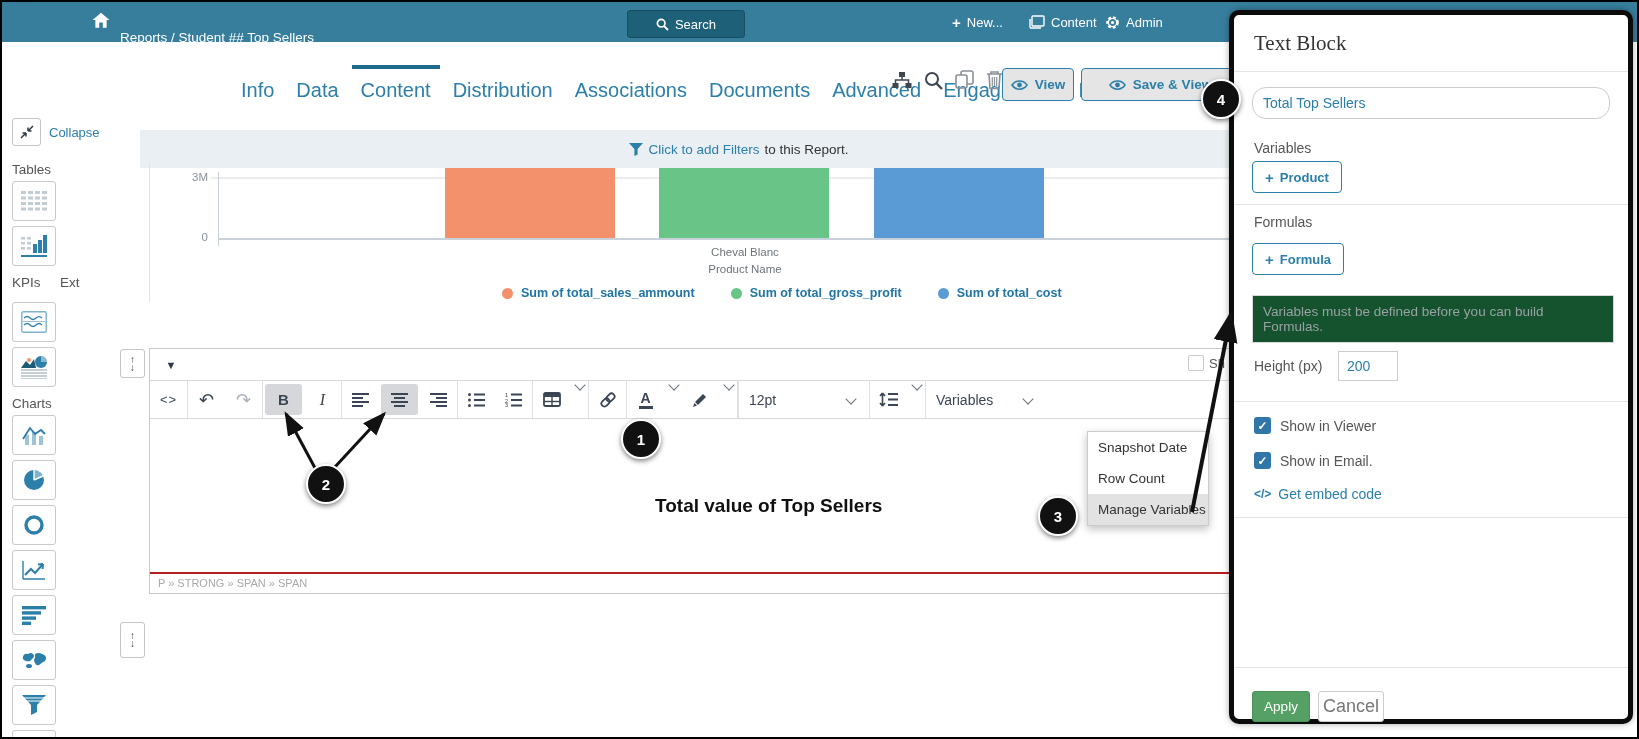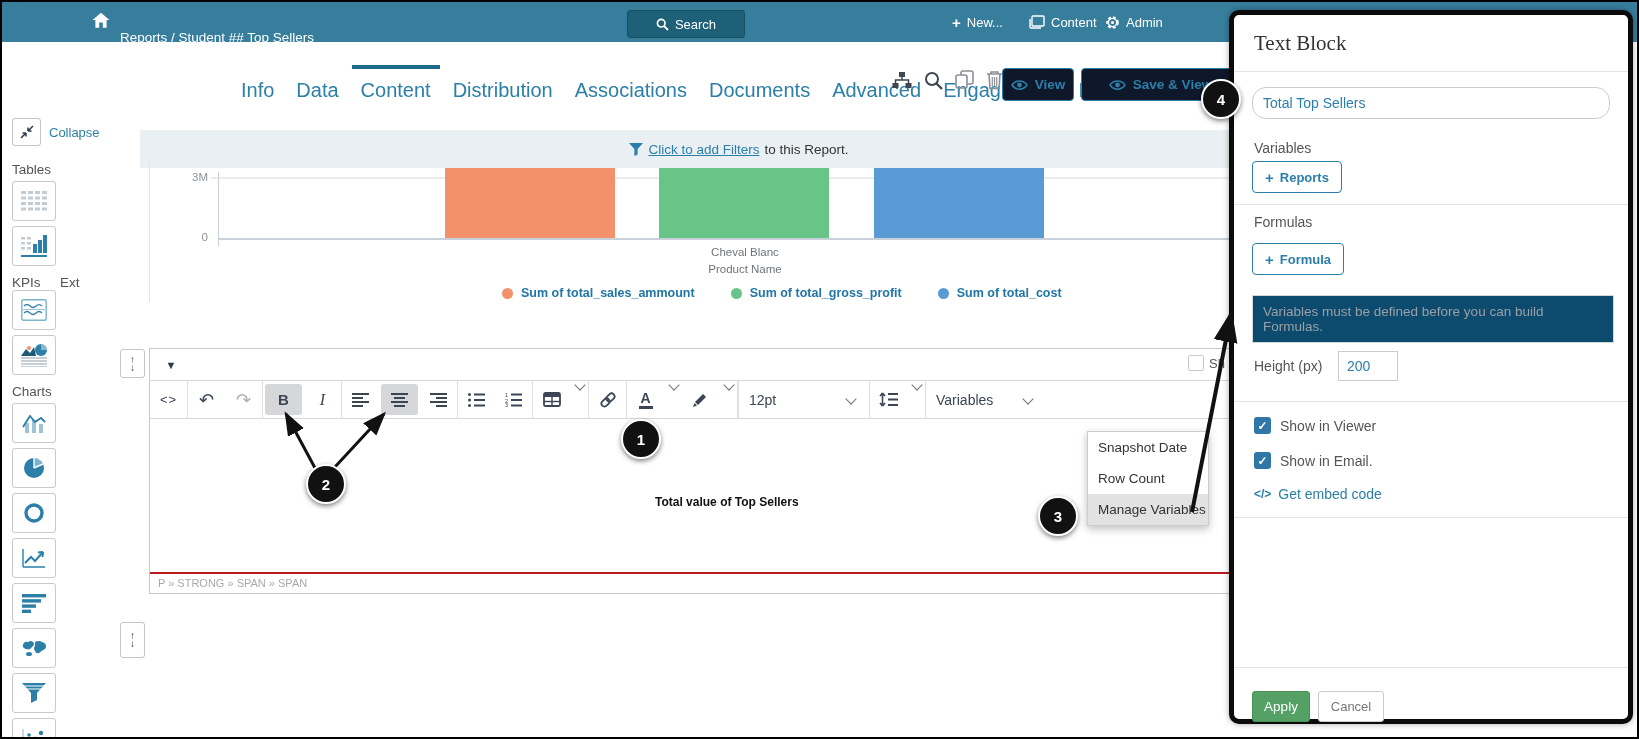--- a/index.html
+++ b/index.html
@@ -10,37 +10,37 @@
   .crumb{left:118px;top:16px;height:40px;line-height:40px;font-size:13.5px;color:#fff;}
   .home{left:90px;top:10px;}
   .searchbtn{left:625px;top:8px;width:116px;height:26px;background:#1e6078;border:1px solid #184f63;border-radius:3px;color:#fff;font-size:13px;display:flex;align-items:center;justify-content:center;gap:6px;cursor:pointer;}
   .nav-act{top:0;height:40px;display:flex;align-items:center;gap:6px;color:#fff;font-size:13px;cursor:pointer;}
   .plus{font-weight:bold;font-size:15px;}
   
   .tabs{left:228px;top:63px;display:flex;}
   .tab{position:relative;padding:14px 11px 10px 11px;font-size:20px;color:#2b7fa8;cursor:pointer;}
   .tab.active::before{content:"";position:absolute;top:0;left:2px;right:2px;height:4px;background:#1d6a8a;}
   .miniicons{left:890px;top:68px;display:flex;align-items:center;gap:12px;}
-  .btn-outline{border:1px solid #2b7fa8;border-radius:4px;background:#0f172a;color:#2b7fa8;font-size:13.5px;font-weight:bold;display:flex;align-items:center;justify-content:center;gap:7px;cursor:pointer;}
+  .btn-outline{border:1px solid #2b7fa8;border-radius:4px;background:#e5e5e5;color:#2b7fa8;font-size:13.5px;font-weight:bold;display:flex;align-items:center;justify-content:center;gap:7px;cursor:pointer;}
   .viewbtn{left:1000px;top:66px;width:70px;height:31px;}
   .savebtn{left:1079px;top:66px;width:157px;height:31px;}
   
   .side{left:10px;top:116px;width:100px;}
   .side-label{font-size:13.5px;color:#555;margin-bottom:4px;}
   .collapse-row{display:flex;align-items:center;gap:8px;margin-bottom:16px;}
   .collapse-btn{width:27px;height:26px;border:1px solid #c5c5c5;border-radius:3px;background:#fff;display:flex;align-items:center;justify-content:center;cursor:pointer;}
   .collapse-lab{color:#2b7fa8;font-size:13px;}
   .tool-grid{display:flex;flex-wrap:wrap;gap:5px;width:92px;margin-bottom:9px;}
   .tool{width:42px;height:38px;border:1px solid #c9c9c9;border-radius:3px;background:#fff;display:flex;align-items:center;justify-content:center;cursor:pointer;}
-  .two-labels{display:flex;margin-bottom:0;}
+  .two-labels{display:flex;margin-bottom:12px;}
   .two-labels span{font-size:13.5px;color:#555;}
   .two-labels span:first-child{width:48px;}
   
   .banner{left:138px;top:128px;width:1198px;height:38px;background:#e9eff3;display:flex;align-items:center;justify-content:center;gap:5px;font-size:13.5px;color:#333;}
-  .banner a{color:#2b7fa8;text-decoration:underline;cursor:pointer;}
+  .banner a{color:#2b7fa8;cursor:pointer;}
   .gridline{background:#ececec;height:2px;}
   .axisline{background:#c9d2da;}
   .yt{font-size:11.5px;color:#8b9299;text-align:right;width:24px;}
   .bar{top:166px;height:70px;width:170px;}
   .xlab{font-size:11.5px;color:#6d757c;text-align:center;width:300px;left:593px;}
   .legend{left:500px;top:284px;display:flex;gap:36px;align-items:center;}
   .leg-item{display:flex;align-items:center;gap:8px;font-size:12.5px;font-weight:bold;color:#2176a5;}
   .dot{width:11px;height:11px;border-radius:50%;}
   
   .handle{width:23px;border:1px solid #c5c5c5;border-radius:3px;background:#fff;display:flex;flex-direction:column;align-items:center;justify-content:center;color:#333;font-size:10px;line-height:8px;font-weight:bold;cursor:row-resize;}
@@ -49,43 +49,43 @@
   .caret-btn{position:absolute;left:5px;top:3px;width:32px;height:25px;display:flex;align-items:center;justify-content:center;color:#2e3b4a;font-size:11px;cursor:pointer;}
   .show-frag{position:absolute;left:1038px;top:6px;width:42px;overflow:hidden;display:flex;align-items:center;gap:5px;font-size:13px;color:#555;white-space:nowrap;}
   .cb-empty{width:14px;height:14px;border:1px solid #c9c9c9;border-radius:2px;background:#fff;flex:0 0 auto;}
   .toolbar{position:absolute;left:0;top:32px;right:0;height:37px;border-bottom:1px solid #d8d8d8;display:flex;align-items:stretch;}
   .tb{min-width:33px;display:flex;align-items:center;justify-content:center;color:#3b4554;font-size:15px;cursor:pointer;padding:0 2px;}
   .tb.on{background:#d5d7da;border-radius:3px;margin:3px 2px;}
   .sep{width:1px;background:#e0e0e0;}
   .chev{width:7px;height:7px;border-right:1.6px solid #6a7280;border-bottom:1.6px solid #6a7280;transform:rotate(45deg);display:inline-block;margin:0 4px 2px 6px;}
   .select{display:flex;align-items:center;justify-content:space-between;font-size:14px;color:#3b4554;cursor:pointer;padding:0 10px;}
   .ed-content{position:absolute;left:0;top:70px;right:0;bottom:20px;}
-  .ed-text{position:absolute;left:505px;top:76px;font-size:12px;font-weight:bold;color:#111;}
+  .ed-text{position:absolute;left:505px;top:76px;font-size:19px;font-weight:bold;color:#111;}
   .statusbar{position:absolute;left:0;right:0;bottom:0;height:19px;border-top:2px solid #b91c1c;font-size:11px;color:#a9a9a9;line-height:19px;padding-left:8px;}
   
   .menu{left:1085px;top:429px;width:120px;background:#fff;border:1px solid #ccc;box-shadow:0 3px 8px rgba(0,0,0,.25);z-index:10;font-size:13.5px;color:#333;}
   .menu-item{padding:8px 10px;cursor:pointer;white-space:nowrap;}
   .menu-item.hl{background:#e2e2e2;text-align:center;}
   
   .droparea{left:147px;top:620px;width:1189px;height:74px;background:#f4f4f4;border:1px dashed #777;box-sizing:border-box;display:flex;align-items:center;justify-content:center;font-size:17px;color:#666;}
   
   .panel{left:1227px;top:8px;width:404px;height:714px;background:#fff;border:5px solid #0b0b0b;border-radius:10px;box-sizing:border-box;z-index:40;box-shadow:0 0 6px rgba(0,0,0,.35);}
   .p-title{position:absolute;left:20px;top:16px;font-family:"Liberation Serif",serif;font-size:21px;color:#333;}
   .p-hr{position:absolute;left:0;right:0;height:1px;background:#e4e4e4;}
   .p-input{position:absolute;left:18px;right:18px;height:32px;border:1px solid #ccc;border-radius:2px;color:#2b7fa8;font-size:14px;padding:0 10px;box-sizing:border-box;font-family:"Liberation Sans",sans-serif;background:#fff;}
   .p-label{position:absolute;left:20px;font-size:14px;color:#555;}
   .p-addbtn{position:absolute;left:18px;height:30px;border:1px solid #2b7fa8;border-radius:4px;background:#fff;color:#2b7fa8;font-size:13px;font-weight:bold;display:flex;align-items:center;justify-content:center;gap:6px;padding:0 12px;cursor:pointer;}
-  .p-note{position:absolute;left:18px;right:14px;top:280px;border:1px solid #d8d8d8;color:#9aa0a6;font-size:13.5px;padding:8px 10px;box-sizing:border-box;background:#0c4a6e;}
+  .p-note{position:absolute;left:18px;right:14px;top:280px;border:1px solid #d8d8d8;color:#9aa0a6;font-size:13.5px;padding:8px 10px;box-sizing:border-box;background:#14532d;}
   .p-height-input{position:absolute;left:104px;top:336px;width:60px;height:30px;border:1px solid #ccc;color:#2b7fa8;font-size:14px;text-align:left;padding:0 8px;box-sizing:border-box;font-family:"Liberation Sans",sans-serif;background:#fff;}
   .cbrow{position:absolute;left:20px;display:flex;align-items:center;gap:9px;font-size:14px;color:#555;cursor:pointer;}
   .cb{width:17px;height:17px;background:#3077a8;border-radius:3px;color:#fff;font-size:12px;display:flex;align-items:center;justify-content:center;font-weight:bold;}
   .embed{position:absolute;left:20px;top:471px;color:#2b7fa8;font-size:14px;display:flex;align-items:center;gap:7px;cursor:pointer;}
   .p-footer-line{position:absolute;left:0;right:0;top:652px;height:1px;background:#e4e4e4;}
   .applybtn{position:absolute;left:18px;top:676px;width:56px;height:29px;background:#55a064;border:1px solid #4c9159;border-radius:3px;color:#fff;font-size:13.5px;display:flex;align-items:center;justify-content:center;cursor:pointer;}
-  .cancelbtn{position:absolute;left:84px;top:676px;width:64px;height:29px;background:#fff;border:1px solid #ccc;border-radius:3px;color:#777;font-size:13px;display:flex;align-items:center;justify-content:center;cursor:pointer;}
+  .cancelbtn{position:absolute;left:84px;top:676px;width:64px;height:29px;background:#fff;border:1px solid #ccc;border-radius:3px;color:#777;font-size:18px;display:flex;align-items:center;justify-content:center;cursor:pointer;}
   
   .anno{width:36px;height:36px;border-radius:50%;background:#111;border:2px solid #fff;box-shadow:0 2px 5px rgba(0,0,0,.5);color:#fff;font-size:15px;font-weight:bold;display:flex;align-items:center;justify-content:center;z-index:60;}
   .annolayer{left:0;top:0;z-index:50;pointer-events:none;}
   svg{display:block;}
 </style>
 </head>
 <body>
 
 <div id="screen">
 
@@ -531,21 +531,21 @@
       <span>↓</span>
     </div>
 
   <div class="abs panel">
     <div class="p-title">Text Block</div>
     <div class="p-hr" style="top:56px;"></div>
     <input class="p-input" style="top: 72px; border-radius: 14px;" value="Total Top Sellers">
     <div class="p-label" style="top:125px;">Variables</div>
     <div class="p-addbtn" style="top:146px;">
       <span style="font-size:15px;">+</span>
-      <span>Reports</span>
+      <span>Product</span>
     </div>
     <div class="p-hr" style="top:189px;"></div>
     <div class="p-label" style="top:199px;">Formulas</div>
     <div class="p-addbtn" style="top:228px;">
       <span style="font-size:15px;">+</span>
       <span>Formula</span>
     </div>
     <div class="p-note">Variables must be defined before you can build Formulas.</div>
     <div class="p-label" style="top:343px;">Height (px)</div>
     <input class="p-height-input" value="200" style="">

